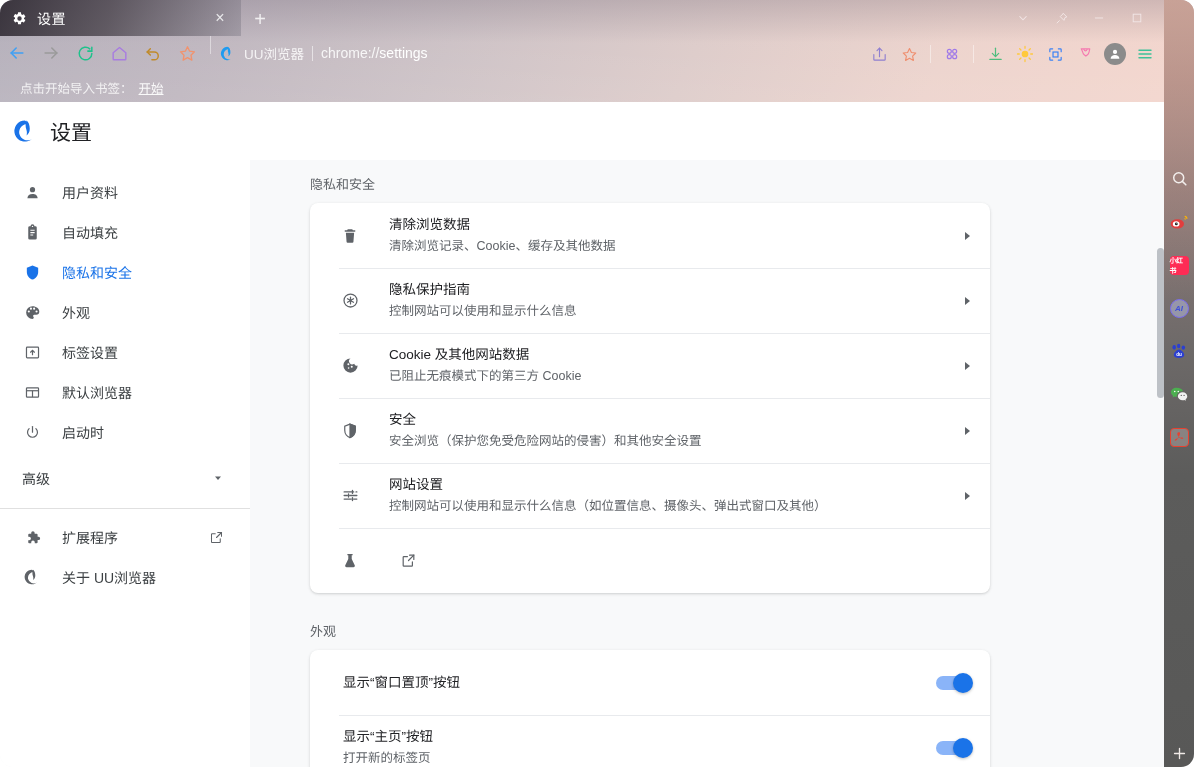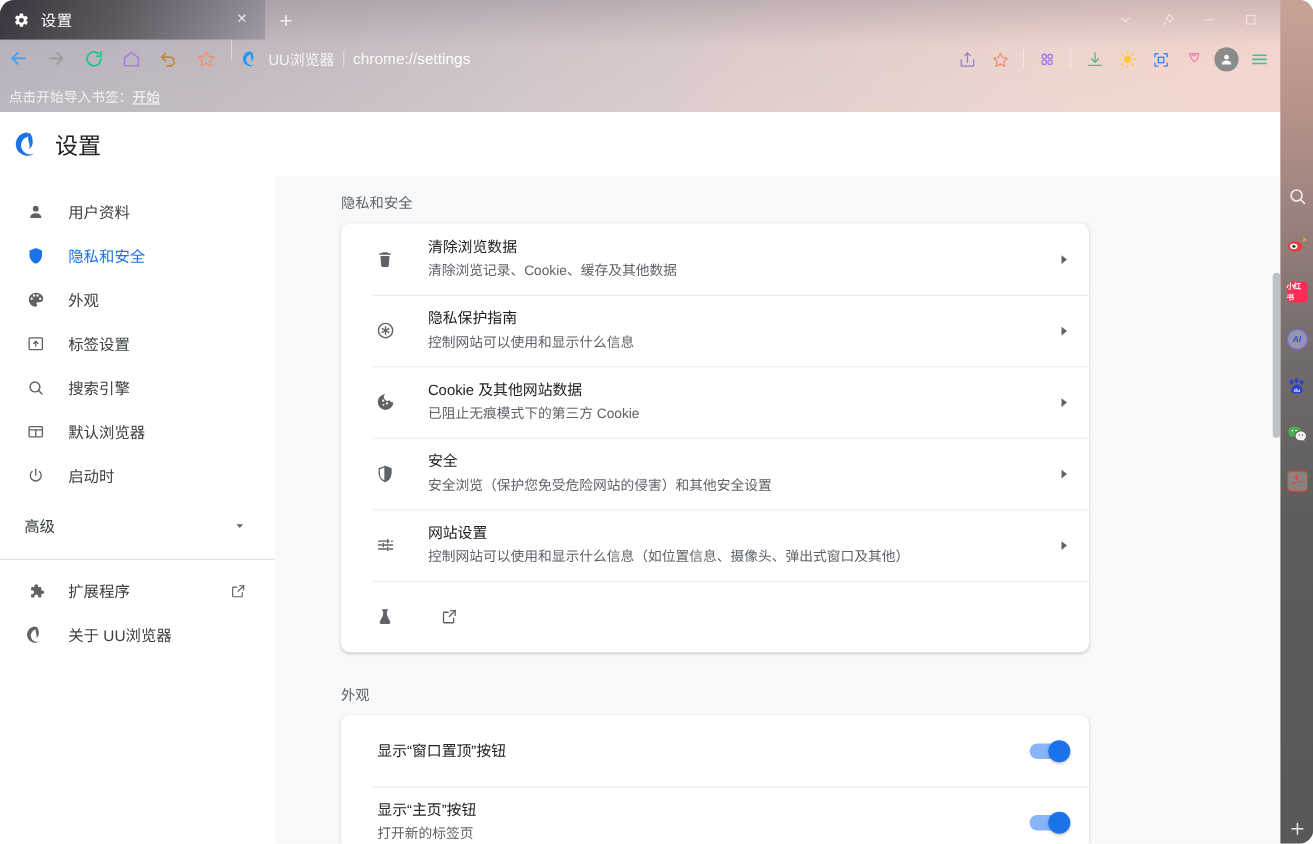--- a/index.html
+++ b/index.html
@@ -52,21 +52,21 @@
   .navsep { width:1px; height:18px; background:rgba(255,255,255,.45); margin:0 6px; }
   .omnibox { flex:1; display:flex; align-items:center; gap:8px; height:34px; padding-left:2px; overflow:hidden; }
   .omni-brand { font-size:13.5px; color:rgba(255,255,255,.82); }
   .omni-div { width:1px; height:15px; background:rgba(255,255,255,.55); }
   .omni-url { font-size:14px; color:rgba(255,255,255,.86); }
   .omni-url b { color:#fff; font-weight:400; }
   .rightbtns { display:flex; align-items:center; height:36px; padding-right:4px; }
   .rb { width:30px; height:30px; display:flex; align-items:center; justify-content:center; cursor:pointer; }
 
   
-  .bookmarkbar { position:absolute; left:0; top:72px; width:1020px; height:30px; display:flex; align-items:center; padding-left:8px; }
+  .bookmarkbar { position:absolute; left:0; top:72px; width:1020px; height:30px; display:flex; align-items:center; padding-left:20px; gap:6px; }
   .bm-text { font-size:12.5px; color:rgba(255,255,255,.80); }
   .bm-link { font-size:12.5px; color:rgba(255,255,255,.92); text-decoration:underline; cursor:pointer; }
 
   
   .page {
     position:absolute; left:0; top:102px; width:1164px; height:665px;
     background:#f8f9fa; overflow:hidden;
   }
   .settings-header {
     position:absolute; left:0; top:0; width:1164px; height:58px;
@@ -334,20 +334,28 @@
       <div class="side-item">
         <span class="si-icon">
           <svg width="17" height="17" viewBox="0 0 24 24" fill="currentColor">
               <circle cx="12" cy="8" r="3.7"></circle>
               <path d="M4.8 20c0-3.9 3.2-6 7.2-6s7.2 2.1 7.2 6z"></path>
             </svg>
         </span>
         <span>用户资料</span>
       </div>
 
+      <div class="side-item">
+        <span class="si-icon">
+          <svg width="17" height="17" viewBox="0 0 24 24" fill="currentColor">
+              <path d="M16 3h-1.2a2.8 2.8 0 0 0-5.6 0H8a2 2 0 0 0-2 2v15a2 2 0 0 0 2 2h8a2 2 0 0 0 2-2V5a2 2 0 0 0-2-2zm-4-.6a1 1 0 1 1-1 1 1 1 0 0 1 1-1zM9 8h6v1.6H9zm0 3.4h6V13H9zm0 3.4h4v1.6H9z"></path>
+            </svg>
+        </span>
+        <span>自动填充</span>
+      </div>
 
       <div class="side-item active">
         <span class="si-icon">
           <svg width="17" height="17" viewBox="0 0 24 24" fill="currentColor">
               <path d="M12 2L4 5.2v6.1c0 5 3.4 9.6 8 10.7 4.6-1.1 8-5.7 8-10.7V5.2z"></path>
             </svg>
         </span>
         <span>隐私和安全</span>
       </div>
 
@@ -364,29 +372,20 @@
         <span class="si-icon">
           <svg width="17" height="17" viewBox="0 0 24 24" fill="none" stroke="currentColor" stroke-width="1.7">
               <rect x="3.5" y="4.5" width="17" height="15" rx="1"></rect>
               <path d="M12 15V9" stroke-linecap="round"></path>
               <path d="M9.3 11.6L12 8.9l2.7 2.7" stroke-linecap="round" stroke-linejoin="round"></path>
             </svg>
         </span>
         <span>标签设置</span>
       </div>
 
-      <div class="side-item">
-        <span class="si-icon">
-          <svg width="17" height="17" viewBox="0 0 24 24" fill="none" stroke="currentColor" stroke-width="1.9" stroke-linecap="round">
-              <circle cx="11" cy="11" r="6.3"></circle>
-              <path d="M15.6 15.6L20 20"></path>
-            </svg>
-        </span>
-        <span>搜索引擎</span>
-      </div>
 
       <div class="side-item">
         <span class="si-icon">
           <svg width="17" height="17" viewBox="0 0 24 24" fill="none" stroke="currentColor" stroke-width="1.7">
               <rect x="3.5" y="5.5" width="17" height="13" rx="1"></rect>
               <path d="M3.5 9.5h17"></path>
               <path d="M12 9.5v9"></path>
             </svg>
         </span>
         <span>默认浏览器</span>

